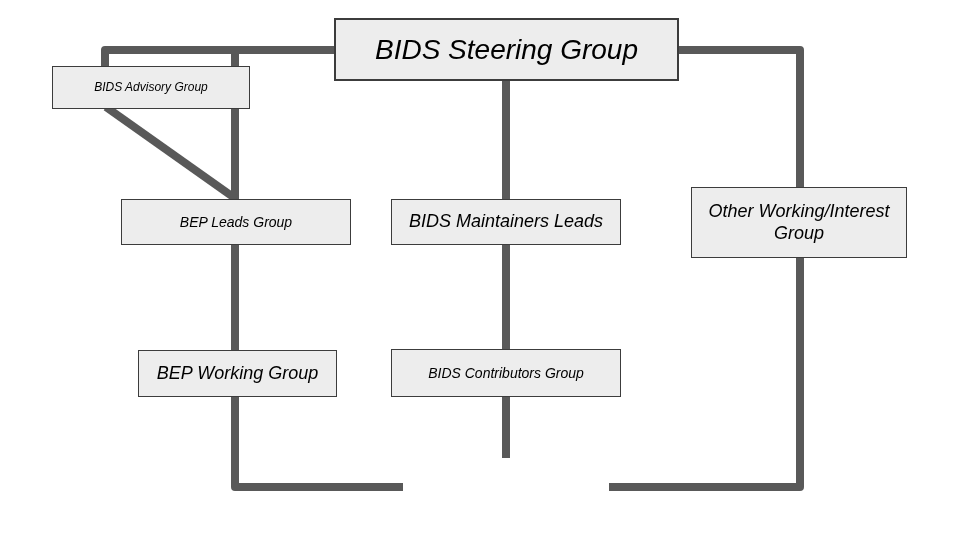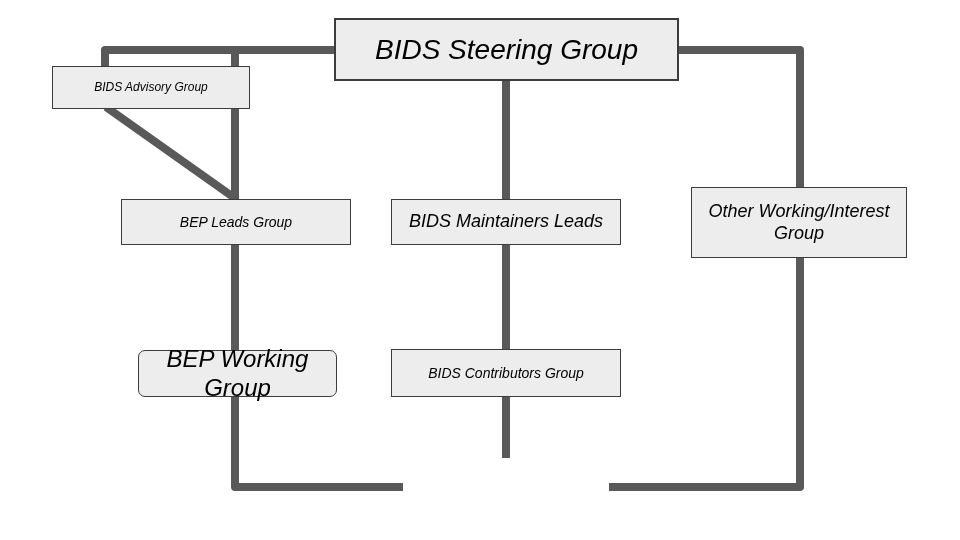--- a/index.html
+++ b/index.html
@@ -40,21 +40,21 @@
     justify-content: center;
     text-align: center;
     line-height: 1.2;
     padding: 2px 6px;
   }
   .node--steering   { left: 334px; top: 18px;  width: 345px; height: 63px; font-size: 28px; border-width: 2px; }
   .node--advisory   { left: 20px;   top: 66px;  width: 198px; height: 43px; font-size: 12px; margin-left: 32px; }
   .node--bep-leads  { left: 121px; top: 199px; width: 230px; height: 46px; font-size: 14px; }
   .node--maintainers{ left: 391px; top: 199px; width: 230px; height: 46px; font-size: 18px; }
   .node--other      { left: 691px; top: 187px; width: 216px; height: 71px; font-size: 18px; }
-  .node--bep-working{ left: 138px; top: 350px; width: 199px; height: 47px; font-size: 24px; border-radius: 7px; }
+  .node--bep-working{ left: 138px; top: 350px; width: 199px; height: 47px; font-size: 18px; }
   .node--contrib    { left: 391px; top: 349px; width: 230px; height: 48px; font-size: 14px; }
   .node--community  { left: 402px; top: 457px; width: 208px; height: 59px; font-size: 22px; }
 </style>
 </head>
 <body>
 
 <div class="canvas">
 
   <svg class="connectors" viewBox="0 0 960 540" xmlns="http://www.w3.org/2000/svg">
     <path d="M336,50 H105 V67" stroke="#595959"></path>

